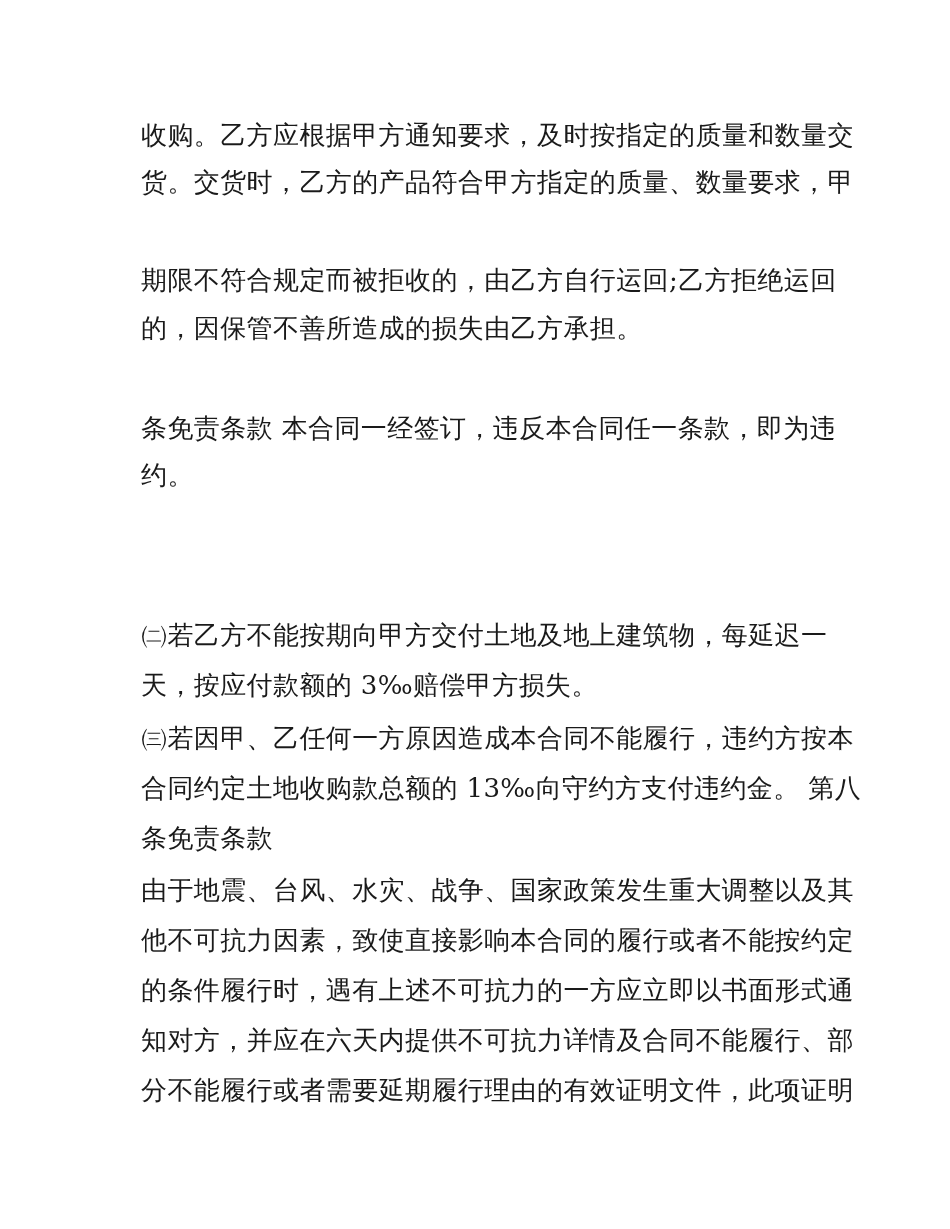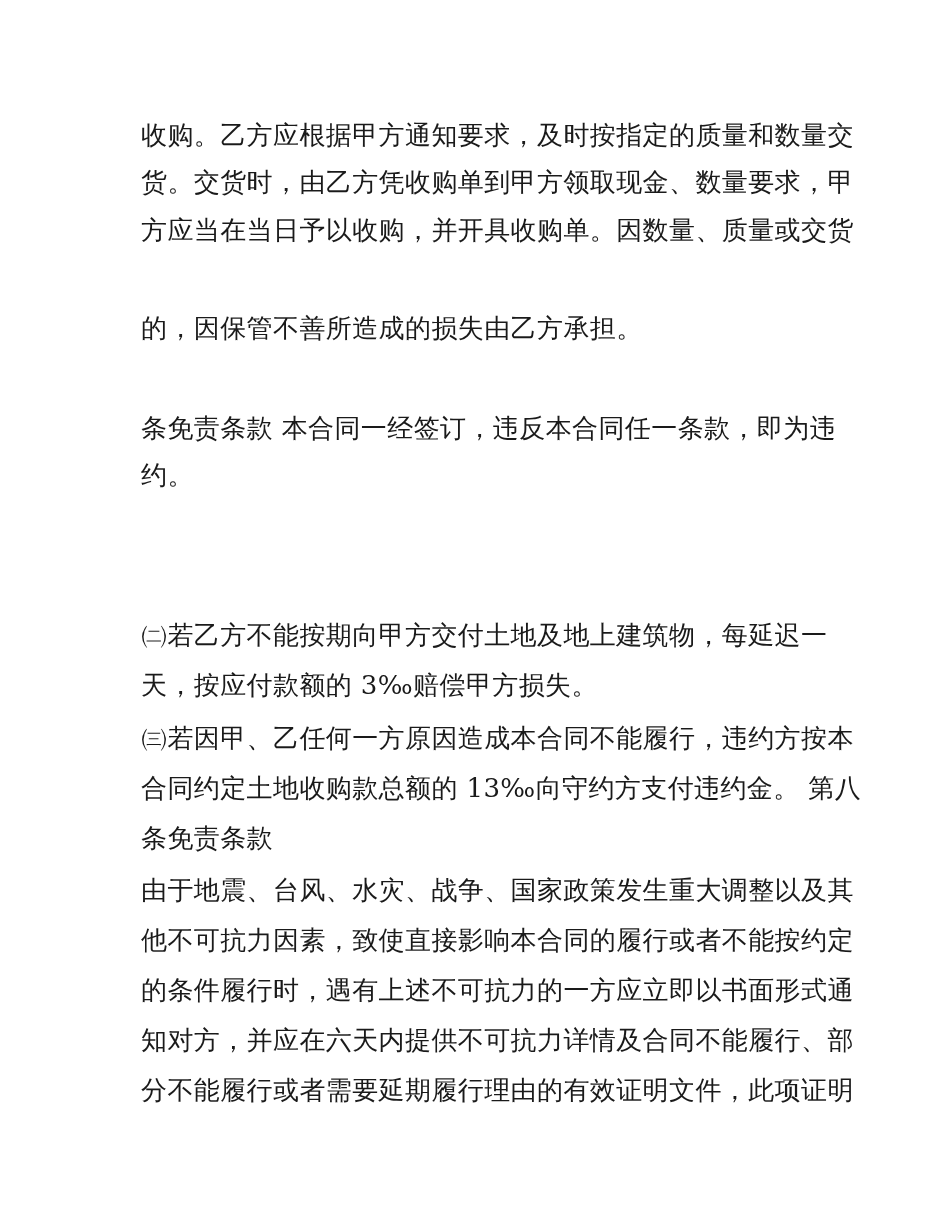--- a/index.html
+++ b/index.html
@@ -31,22 +31,22 @@
     height: 32px;
     white-space: nowrap;
     letter-spacing: 0.4px;
   }
 </style>
 </head>
 <body>
 
 <div class="page">
   <div class="line" style="top:119px">收购。乙方应根据甲方通知要求，及时按指定的质量和数量交</div>
-  <div class="line" style="top:166px">货。交货时，由乙方凭收购单到甲方领取现金、数量要求，甲</div>
-  <div class="line" style="top:214px">方应当在当日予以收购，并开具收购单。因数量、质量或交货</div>
+  <div class="line" style="top:166px">货。交货时，乙方的产品符合甲方指定的质量、数量要求，甲</div>
+  <div class="line" style="top:264px">期限不符合规定而被拒收的，由乙方自行运回;乙方拒绝运回</div>
   <div class="line" style="top:312px">的，因保管不善所造成的损失由乙方承担。</div>
   <div class="line" style="top:412px">条免责条款 本合同一经签订，违反本合同任一条款，即为违</div>
   <div class="line" style="top:459px">约。</div>
   <div class="line" style="top:619px">㈡若乙方不能按期向甲方交付土地及地上建筑物，每延迟一</div>
   <div class="line" style="top:669px">天，按应付款额的 3‰赔偿甲方损失。</div>
   <div class="line" style="top:722px">㈢若因甲、乙任何一方原因造成本合同不能履行，违约方按本</div>
   <div class="line" style="top:772px">合同约定土地收购款总额的 13‰向守约方支付违约金。 第八</div>
   <div class="line" style="top:822px">条免责条款</div>
   <div class="line" style="top:924px">他不可抗力因素，致使直接影响本合同的履行或者不能按约定</div>
   <div class="line" style="top:874px">由于地震、台风、水灾、战争、国家政策发生重大调整以及其</div>

